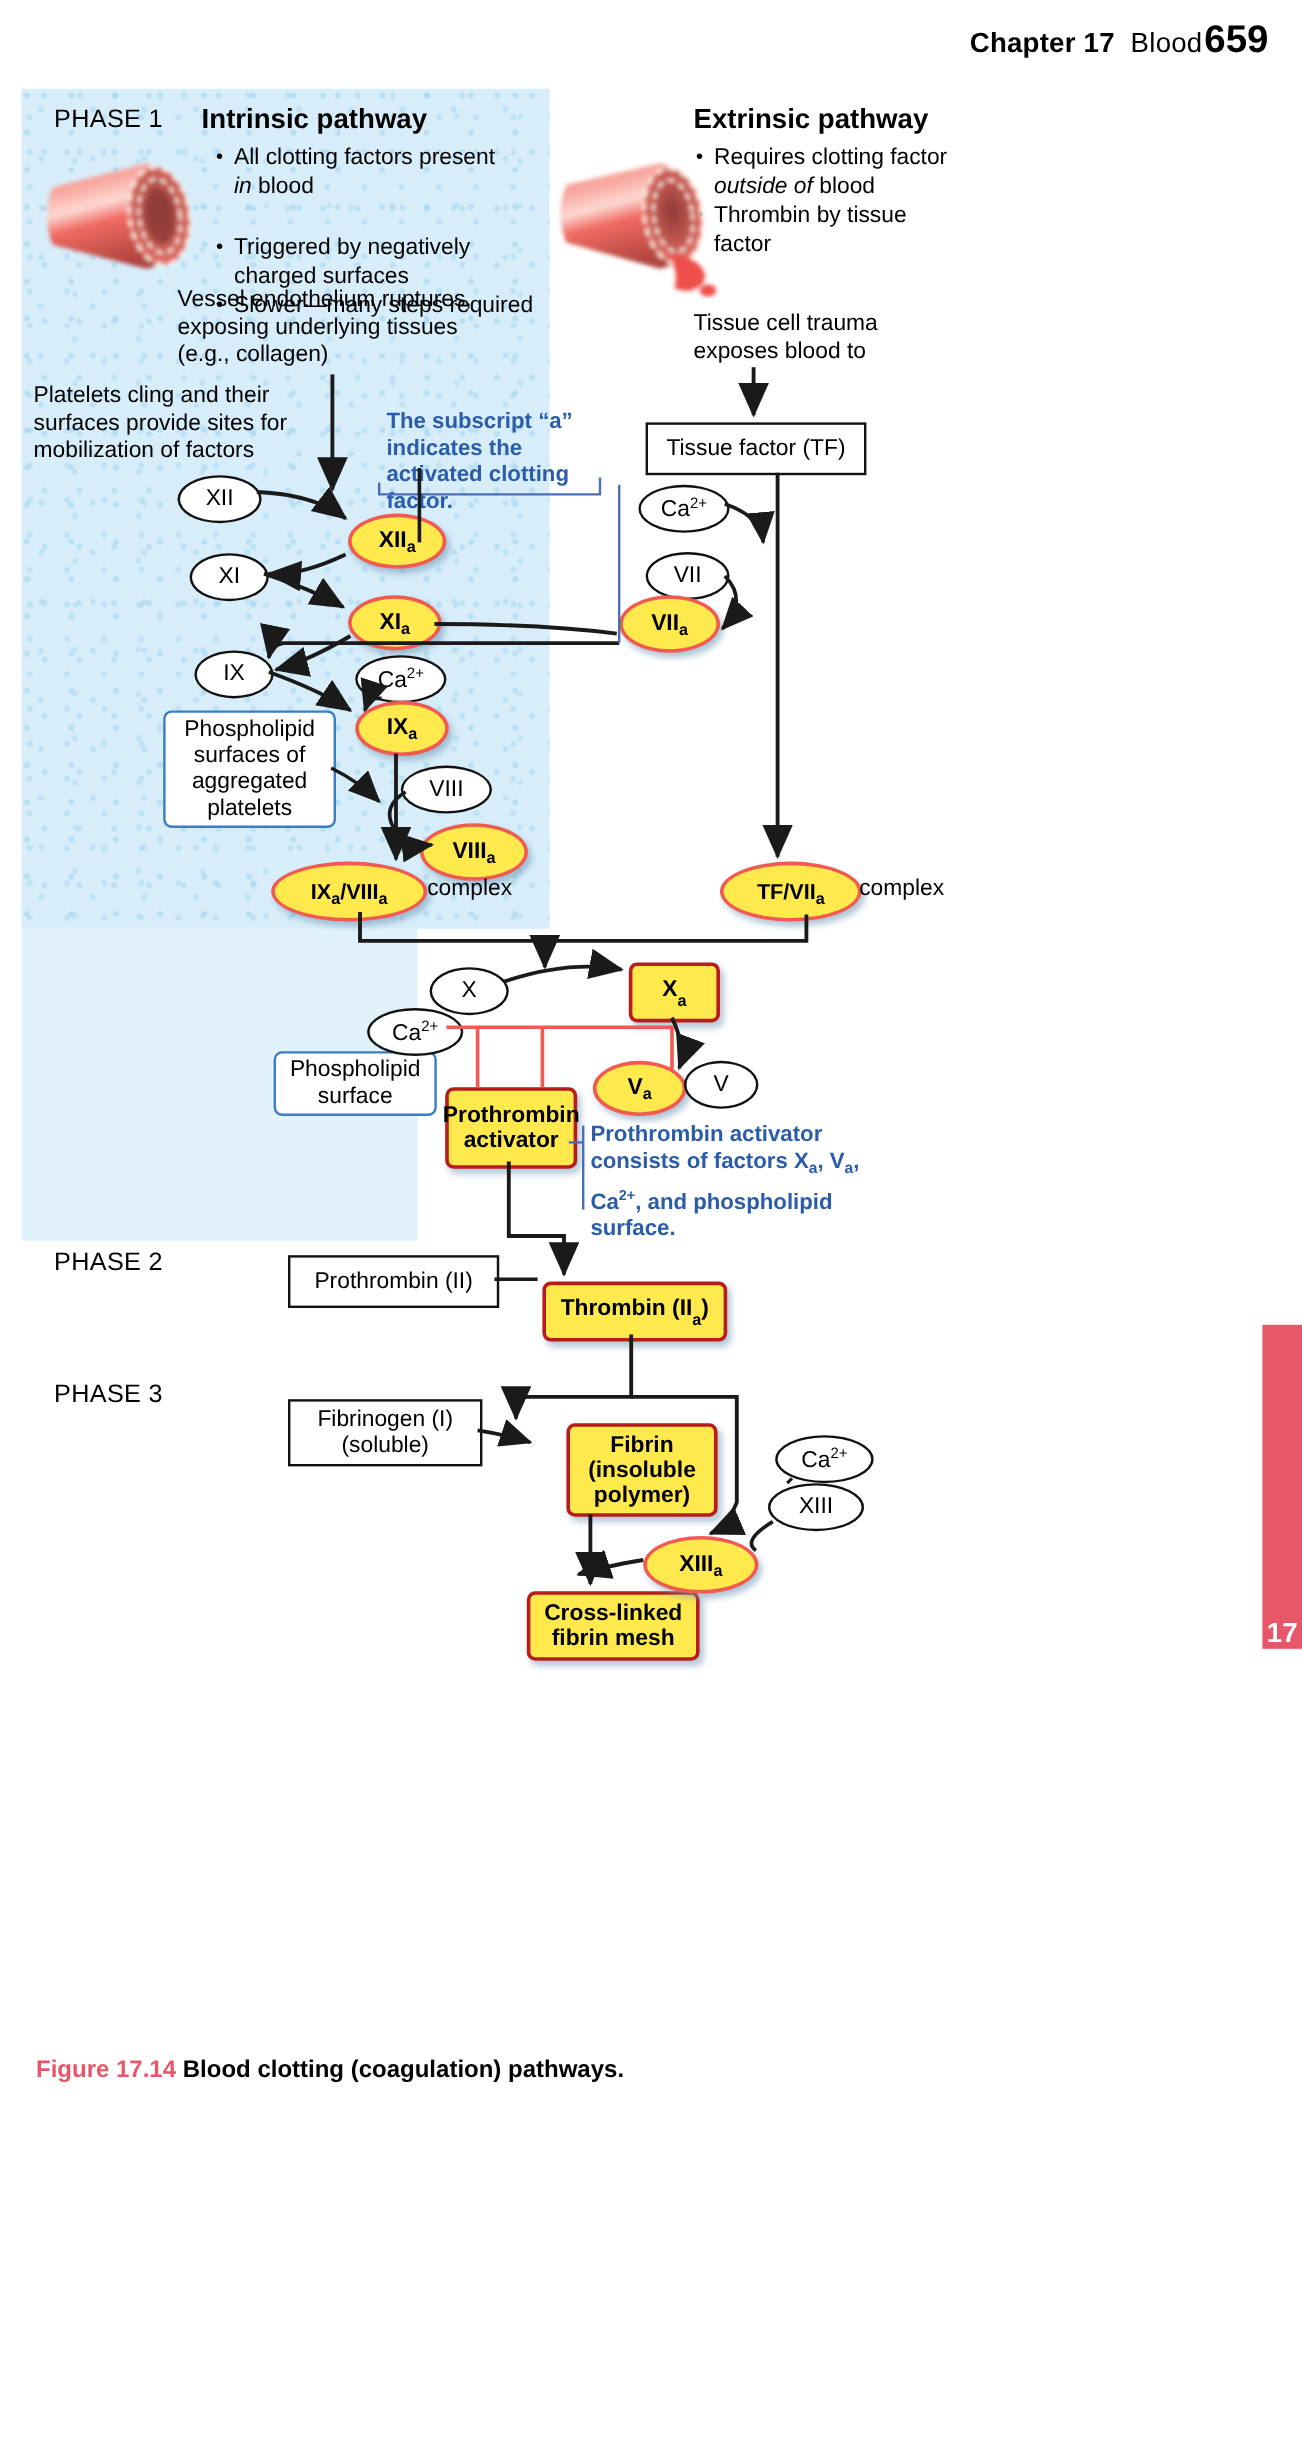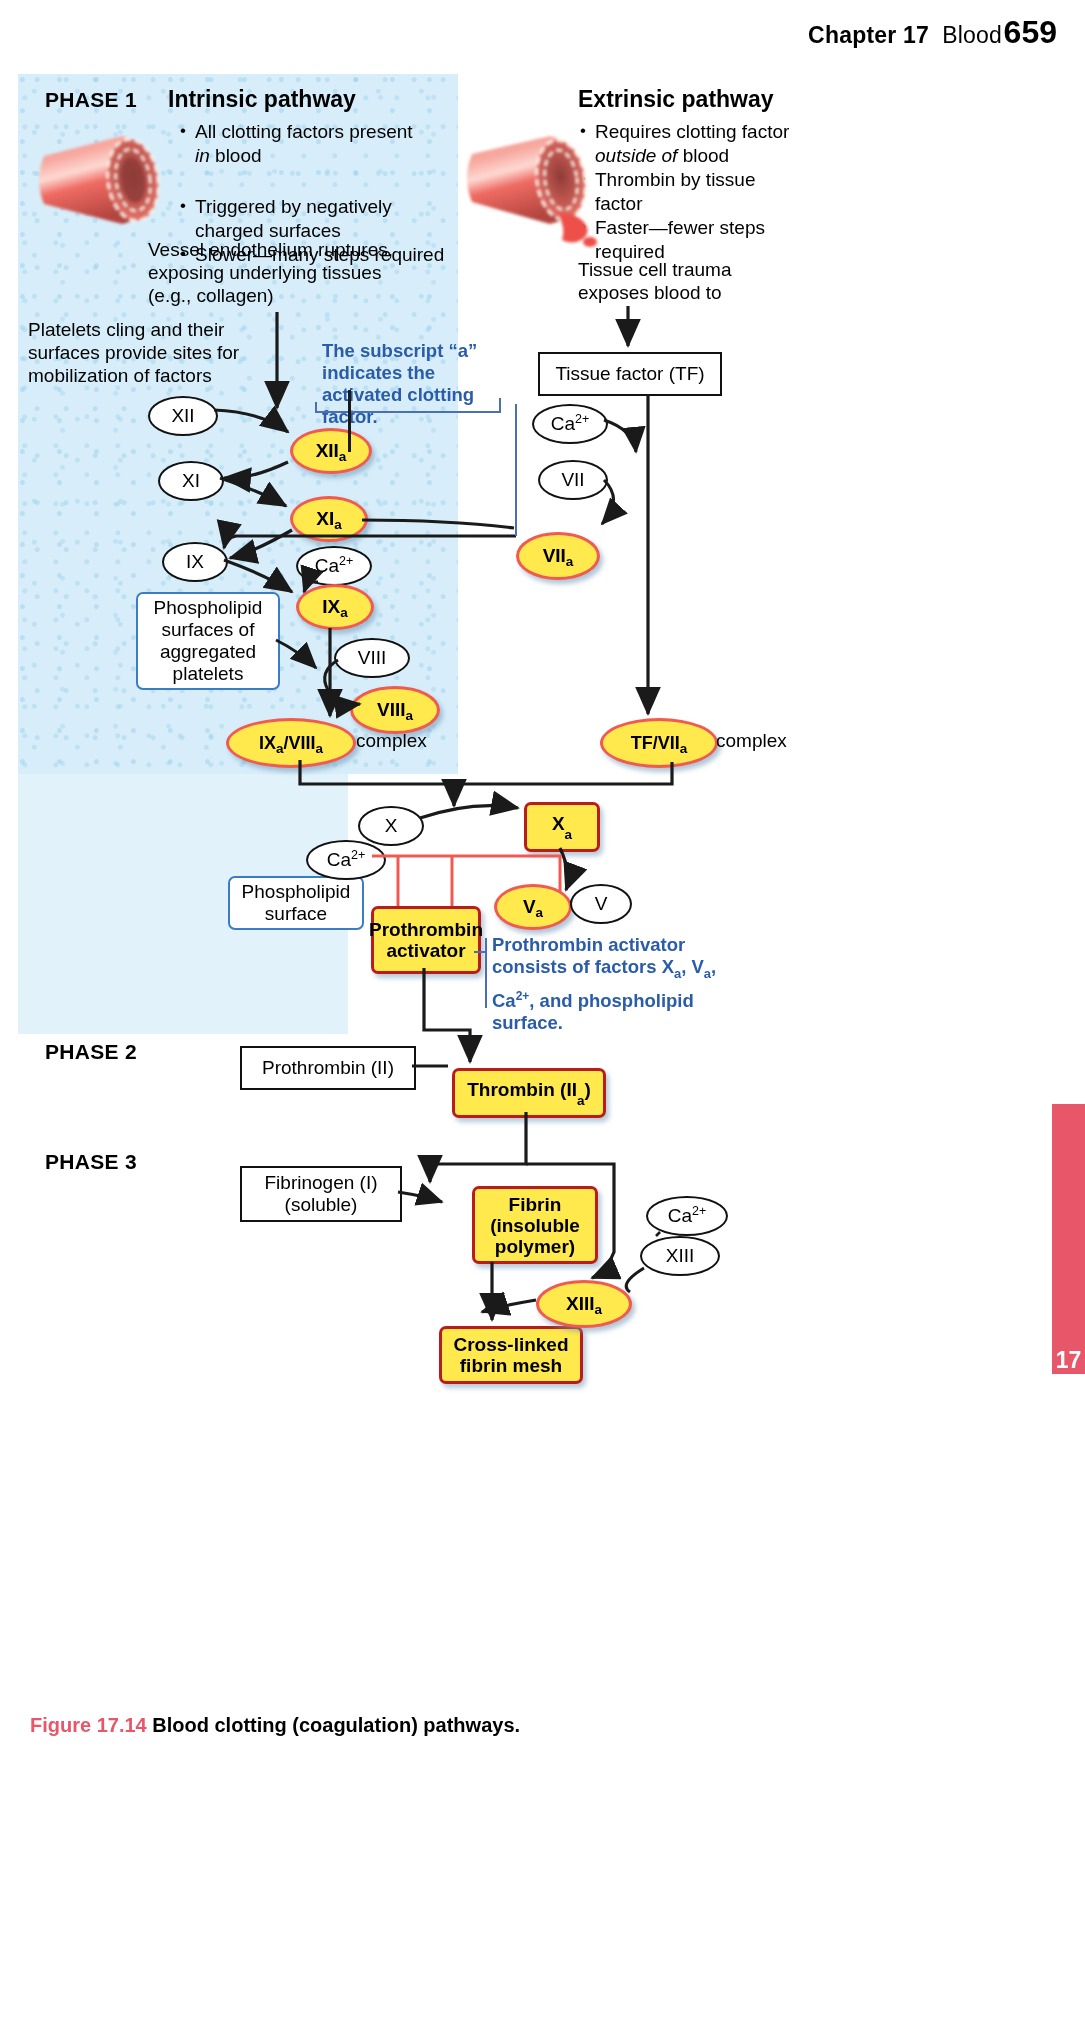--- a/index.html
+++ b/index.html
@@ -27,21 +27,21 @@
          radial-gradient(circle at 84% 63%, rgba(150,205,235,.4) 0 2px, transparent 3px),
          radial-gradient(circle at 22% 82%, rgba(150,205,235,.45) 0 2px, transparent 3px);
        background-size:37px 31px, 43px 41px, 29px 47px, 53px 37px, 31px 29px;
        opacity:.85;}
   #phase1-tint-lower{position:absolute;left:18px;top:774px;width:330px;height:260px;
        background:#d9eff9;opacity:.8;}
 
   
   .txt{position:absolute;font-size:19px;line-height:23px;white-space:pre-line;}
   .hdg{position:absolute;font-size:23px;font-weight:bold;}
-  .phase-lab{position:absolute;font-size:21px;font-weight:bold;letter-spacing:.3px;}
+  .phase-lab{position:absolute;font-size:21px;font-weight:normal;letter-spacing:.3px;}
   .bullets{position:absolute;font-size:19px;line-height:23.5px;}
   .bullets div{position:relative;padding-left:17px;margin-bottom:1px;}
   .bullets div:before{content:"\2022";position:absolute;left:2px;top:-1px;font-size:17px;}
   .it{font-style:italic;}
 
   
   .annot{position:absolute;color:#2a5caa;font-size:18.5px;line-height:22px;font-weight:bold;}
 
   
   .vessel{position:absolute;}
@@ -149,22 +149,20 @@
       <ellipse cx="103" cy="58" rx="12" ry="23" fill="#8e3b38" opacity=".75" transform="rotate(-8 103 58)"></ellipse>
     </g>
   </svg>
 
   <div class="hdg" style="left:578px;top:86px;">Extrinsic pathway</div>
 
   <div class="bullets" style="left:578px;top:120px;width:280px;">
     <div><span>Requires clotting factor</span><br><span class="it">outside of</span><span> blood</span></div>
     <div style="white-space:pre-line;">Thrombin by tissue
 factor</div>
-    <div style="white-space:pre-line;">Faster—fewer steps
-required</div>
   </div>
 
   <div class="txt" style="left:578px;top:258px;width:260px;">Tissue cell trauma
 exposes blood to</div>
 
   <svg class="vessel" style="left:462px;top:124px;" width="160" height="125">
     <defs>
       <linearGradient id="vg2" x1="0" y1="0" x2="0.35" y2="1">
         <stop offset="0%" stop-color="#f6928c"></stop>
         <stop offset="28%" stop-color="#f7a9a0"></stop>
@@ -257,21 +255,21 @@
     <span><span>IX</span><sub>a</sub><span>/VIII</span><sub>a</sub></span>
   </div>
   <div class="plain" style="left:356px;top:730px;">complex</div>
 
   <div class="oval inactive" style="left:532px;top:404px;width:72px;height:36px;">
     <span><span>Ca</span><sup>2+</sup></span>
   </div>
 
   <div class="oval inactive" style="left:538px;top:460px;width:66px;height:36px;">VII</div>
 
-  <div class="oval active" style="left:516px;top:532px;width:78px;height:42px;">
+  <div class="oval active" style="left:516px;top:496px;width:78px;height:42px;">
     <span><span>VII</span><sub>a</sub></span>
   </div>
 
   <div class="oval active" style="left:600px;top:718px;width:112px;height:44px;font-size:18px;">
     <span><span>TF/VII</span><sub>a</sub></span>
   </div>
   <div class="plain" style="left:716px;top:730px;">complex</div>
 
   <div class="oval inactive" style="left:358px;top:806px;width:62px;height:36px;">X</div>
 

